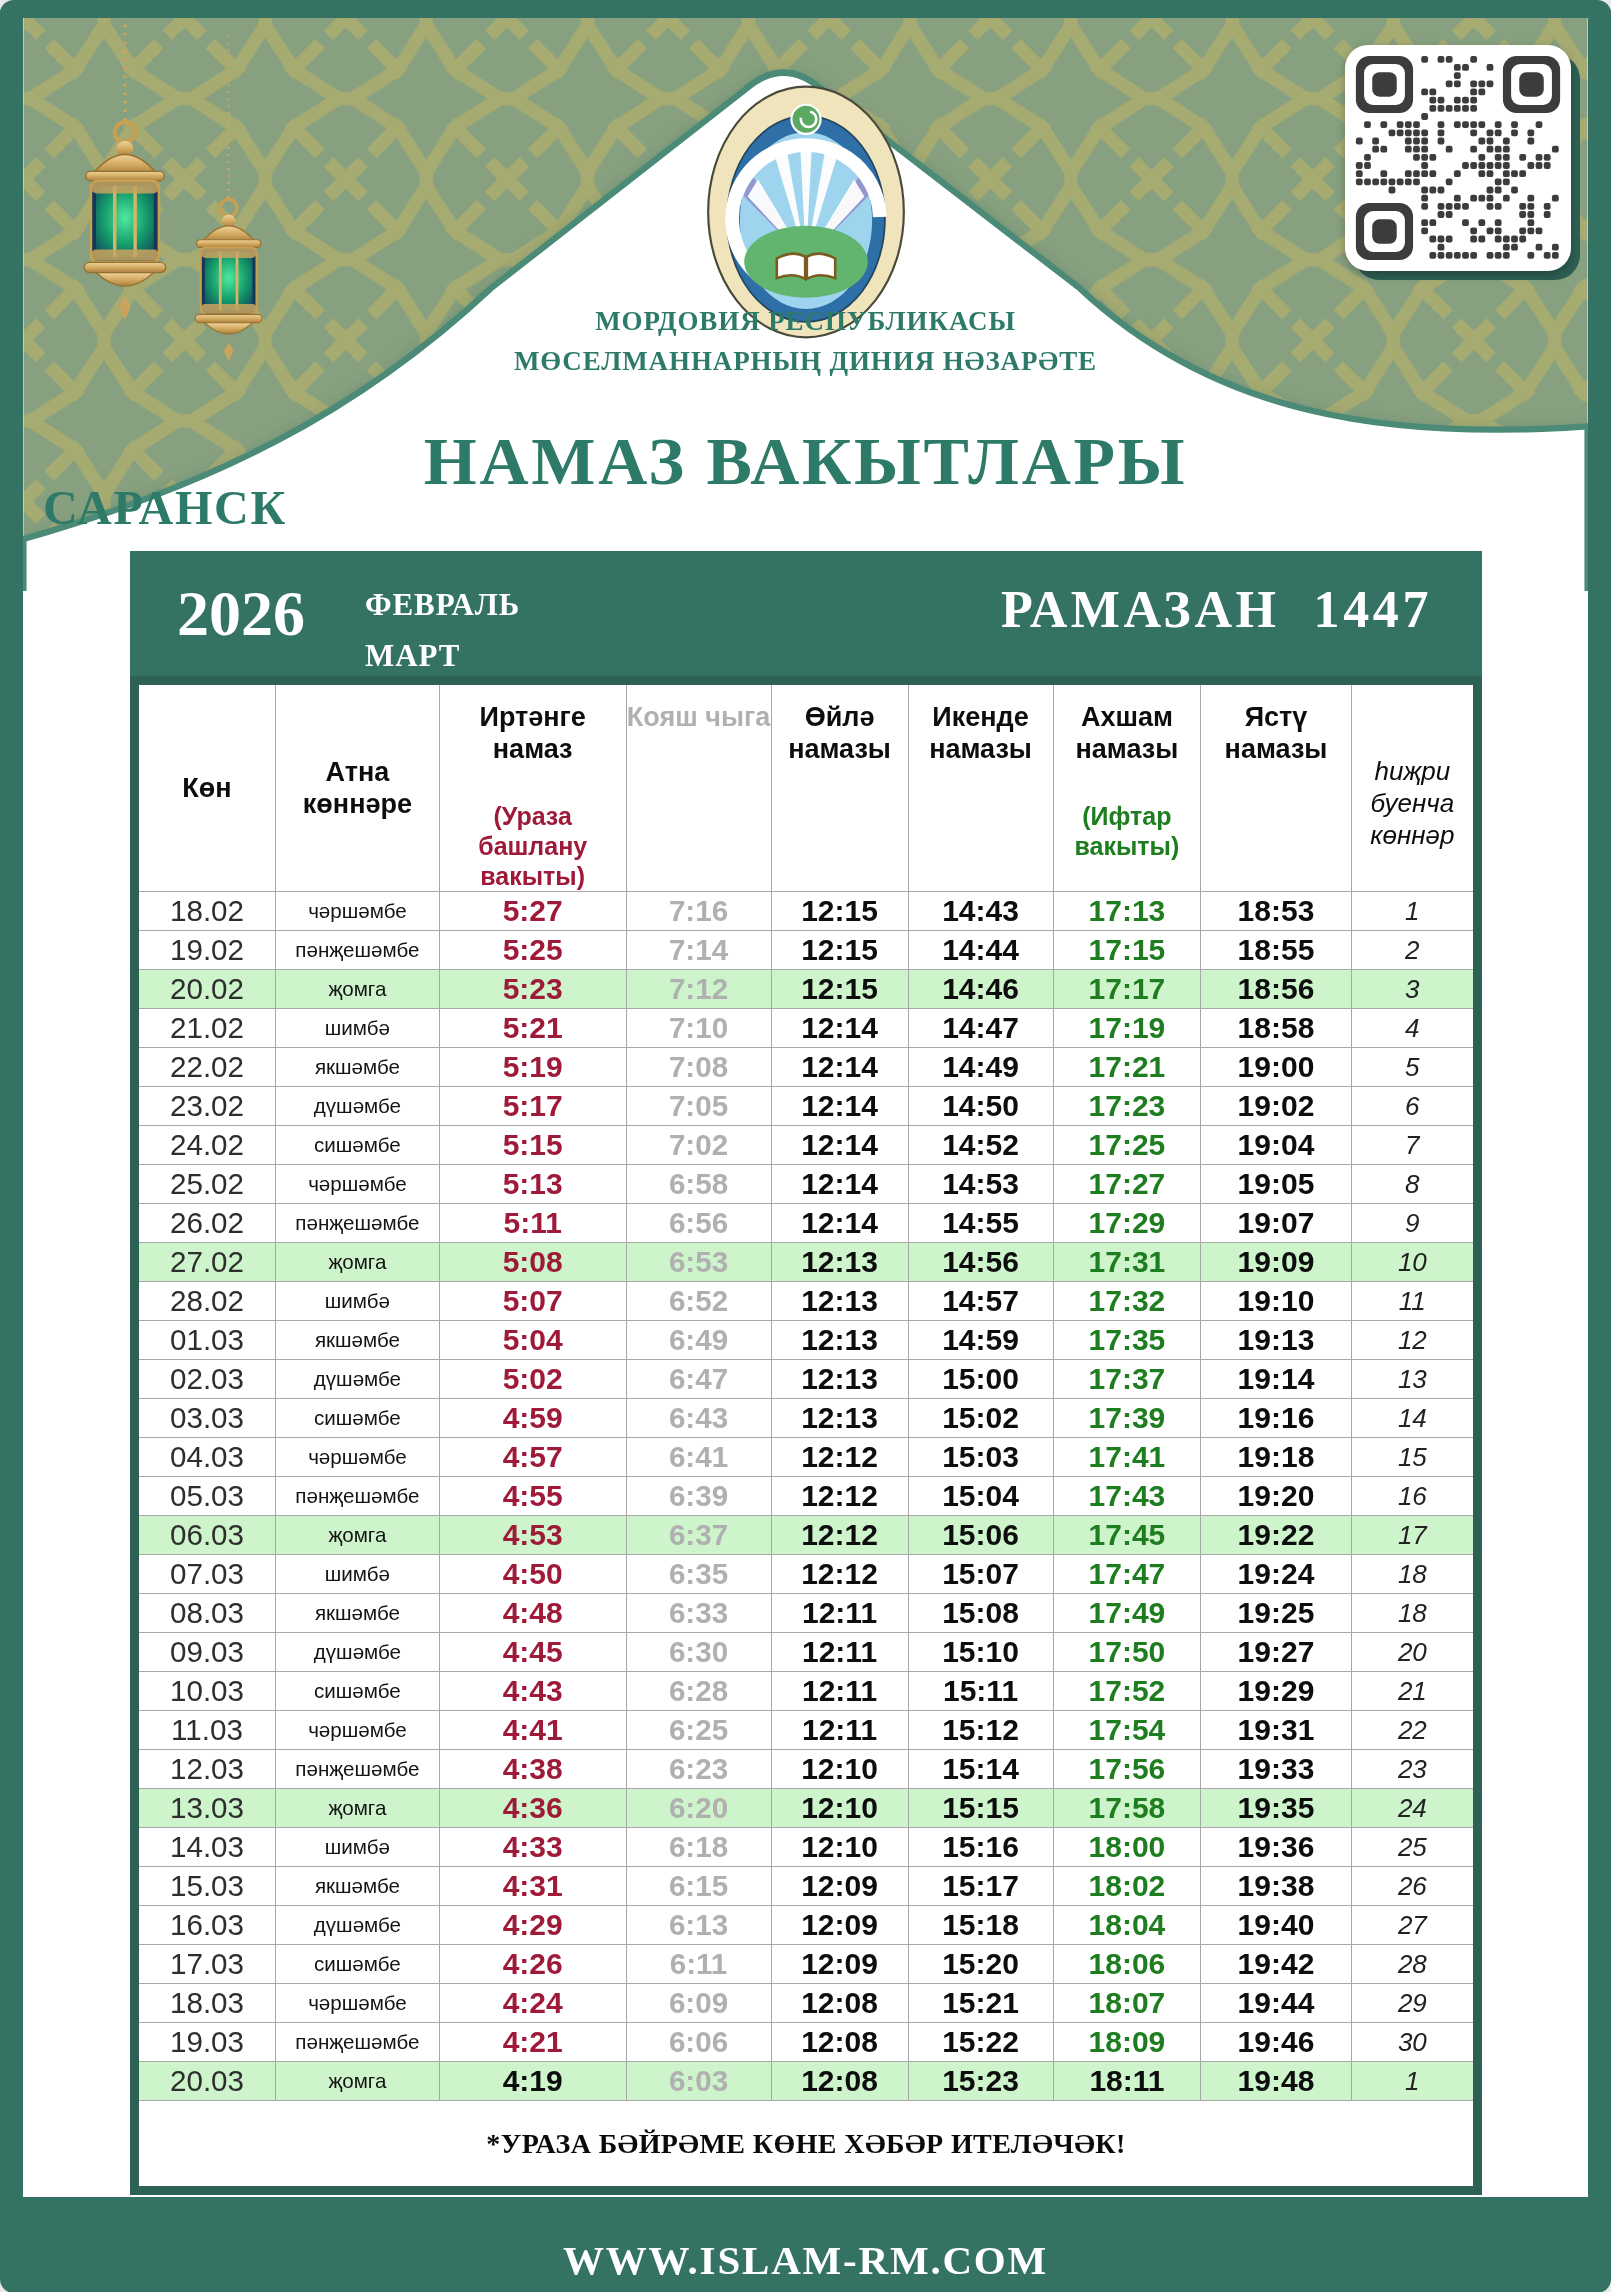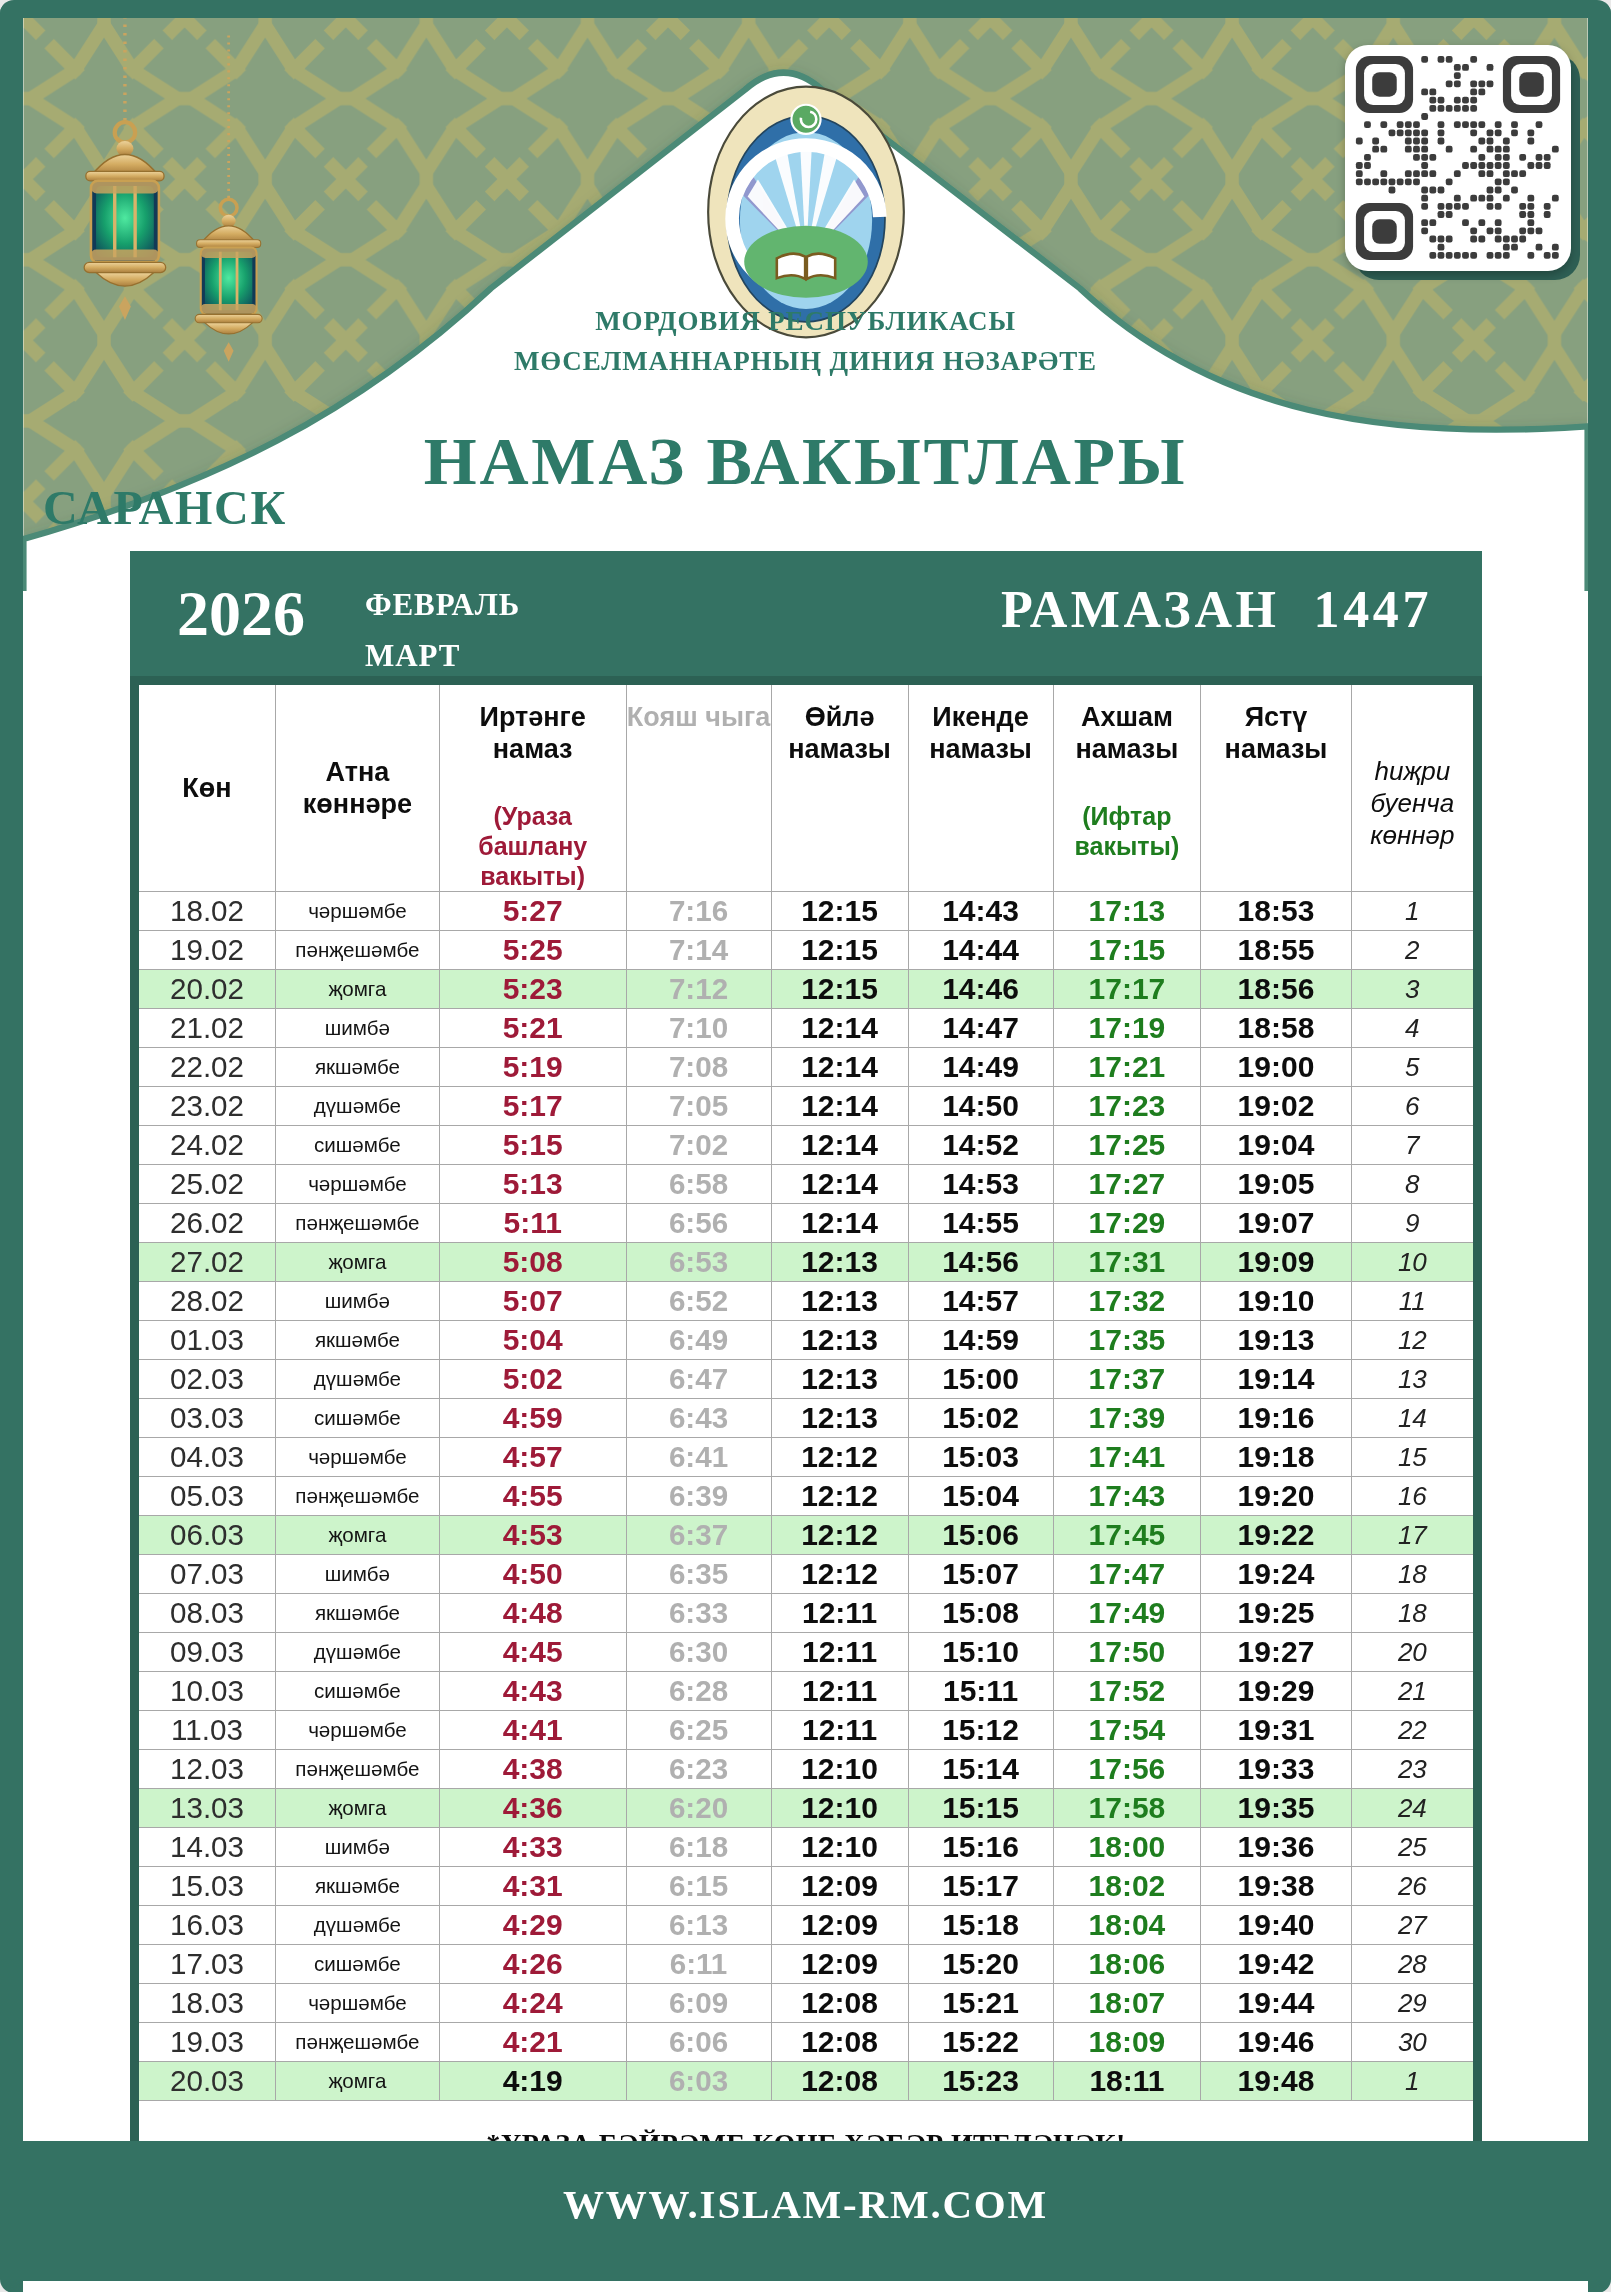--- a/index.html
+++ b/index.html
@@ -52,21 +52,21 @@
   .c-date{font-size:29.6px;color:#2e2e2e;}
   .c-week{font-size:20.6px;color:#141414;}
   .c-fajr{font-weight:bold;font-size:30px;color:var(--red);}
   .c-sun{font-weight:bold;font-size:29.6px;color:var(--gray);}
   .c-time{font-weight:bold;font-size:30px;color:#0d0d0d;}
   .c-magh{font-weight:bold;font-size:30px;color:var(--green);}
   .c-hijri{font-style:italic;font-size:26px;color:#222;}
   tr.hl td{background:var(--hl);}
   tr.final .c-fajr,tr.final .c-magh{color:#0d0d0d;}
   .note-row td{height:90px;font-family:"Liberation Serif",serif;font-weight:bold;font-size:28px;color:#0a0a0a;letter-spacing:0.4px;}
-  .footer-band{position:absolute;left:-23px;bottom:12px;width:1611px;height:140px;background:var(--teal);}
+  .footer-band{position:absolute;left:-23px;bottom:0;width:1611px;height:96px;background:var(--teal);}
   .footer-band .url{position:absolute;left:0;right:0;top:39px;text-align:center;color:#fff;
     font-family:"Liberation Serif",serif;font-weight:bold;font-size:41px;letter-spacing:1.8px;}
 </style>
 </head>
 <body>
 
 <div class="poster">
 
   <svg class="hero-bg" width="1565" height="573" viewBox="0 0 1747 640">
     <defs>

